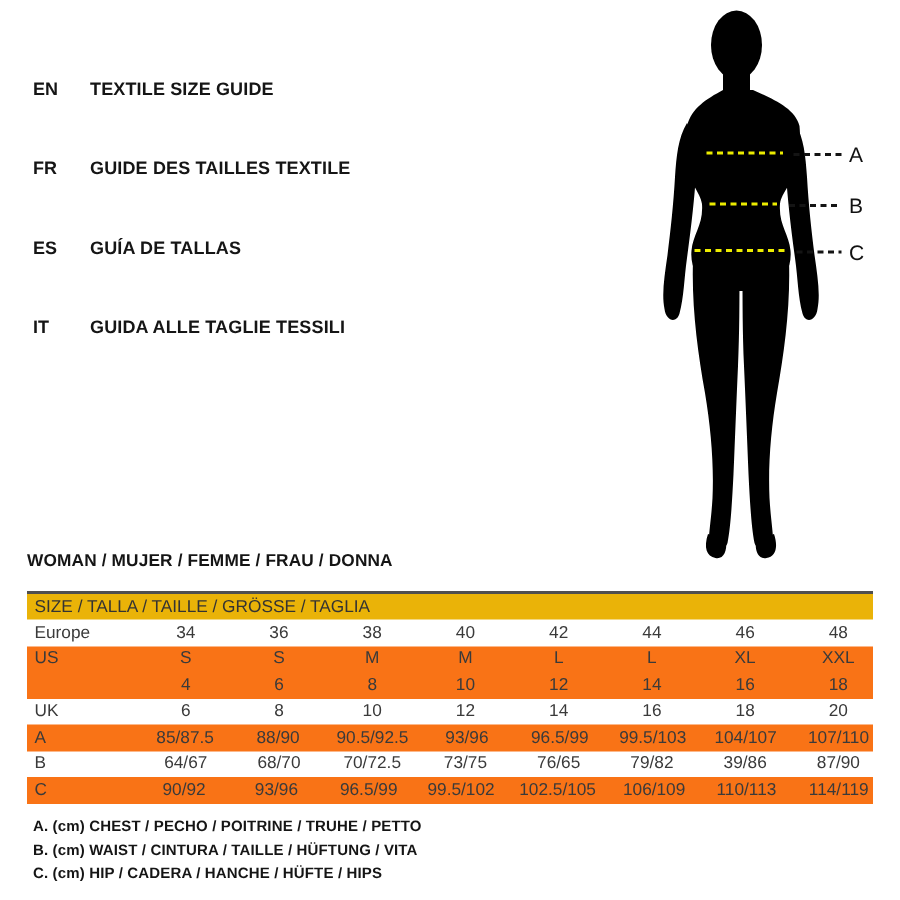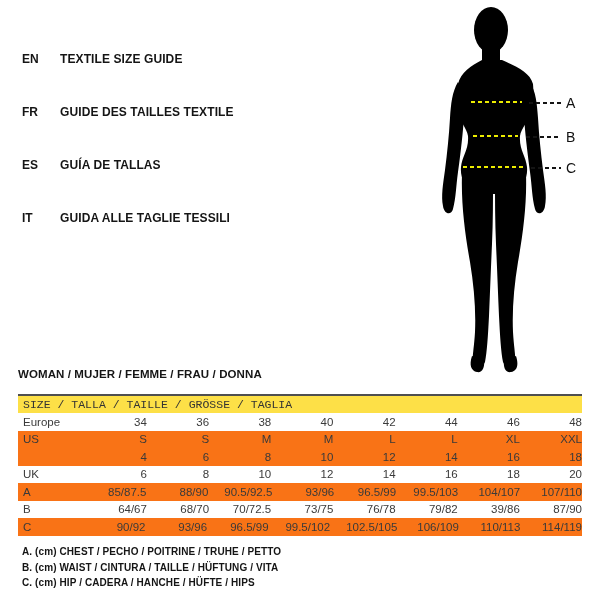--- a/index.html
+++ b/index.html
@@ -16,25 +16,25 @@
 
   
   .figure-svg{position:absolute;left:425px;top:4px;width:175px;height:370px;}
   .figure-svg text{font-family:"Liberation Sans",sans-serif;font-size:14px;fill:#111;}
 
   
   .woman-title{position:absolute;left:18px;top:368px;font-size:11.5px;font-weight:bold;color:#151515;letter-spacing:.1px;}
 
   
   .size-table{position:absolute;left:18px;top:394px;width:564px;border-top:2px solid #4f4f4f;}
-  .table-header{height:17px;background:#fde047;display:flex;align-items:center;padding-left:5px;font-size:11.5px;color:#333;font-family:Liberation Mono, monospace;}
+  .table-header{height:17px;background:#eab308;display:flex;align-items:center;padding-left:5px;font-size:11.5px;color:#333;}
   .table-row{display:flex;height:17.5px;align-items:center;font-size:11.5px;color:#3a3a3a;gap:16px;}
   .table-row.striped{background:#f97316;}
   .row-label{width:80px;padding-left:5px;white-space:nowrap;}
-  .cell{width:59.8px;text-align:right;white-space:nowrap;}
+  .cell{width:59.8px;text-align:center;white-space:nowrap;}
 
   
   .legend{position:absolute;left:22px;top:544px;}
   .legend-line{font-size:10px;font-weight:bold;color:#151515;height:15.5px;line-height:15.5px;white-space:nowrap;letter-spacing:.1px;}
 </style>
 </head>
 <body>
 
 <div class="lang-list">
 
@@ -197,21 +197,21 @@
         <span class="cell">104/107</span>
         <span class="cell">107/110</span>
       </div>
 
       <div class="table-row">
         <span class="row-label">B</span>
         <span class="cell">64/67</span>
         <span class="cell">68/70</span>
         <span class="cell">70/72.5</span>
         <span class="cell">73/75</span>
-        <span class="cell">76/78</span>
+        <span class="cell">76/65</span>
         <span class="cell">79/82</span>
         <span class="cell">39/86</span>
         <span class="cell">87/90</span>
       </div>
 
       <div class="table-row striped">
         <span class="row-label">C</span>
         <span class="cell">90/92</span>
         <span class="cell">93/96</span>
         <span class="cell">96.5/99</span>

